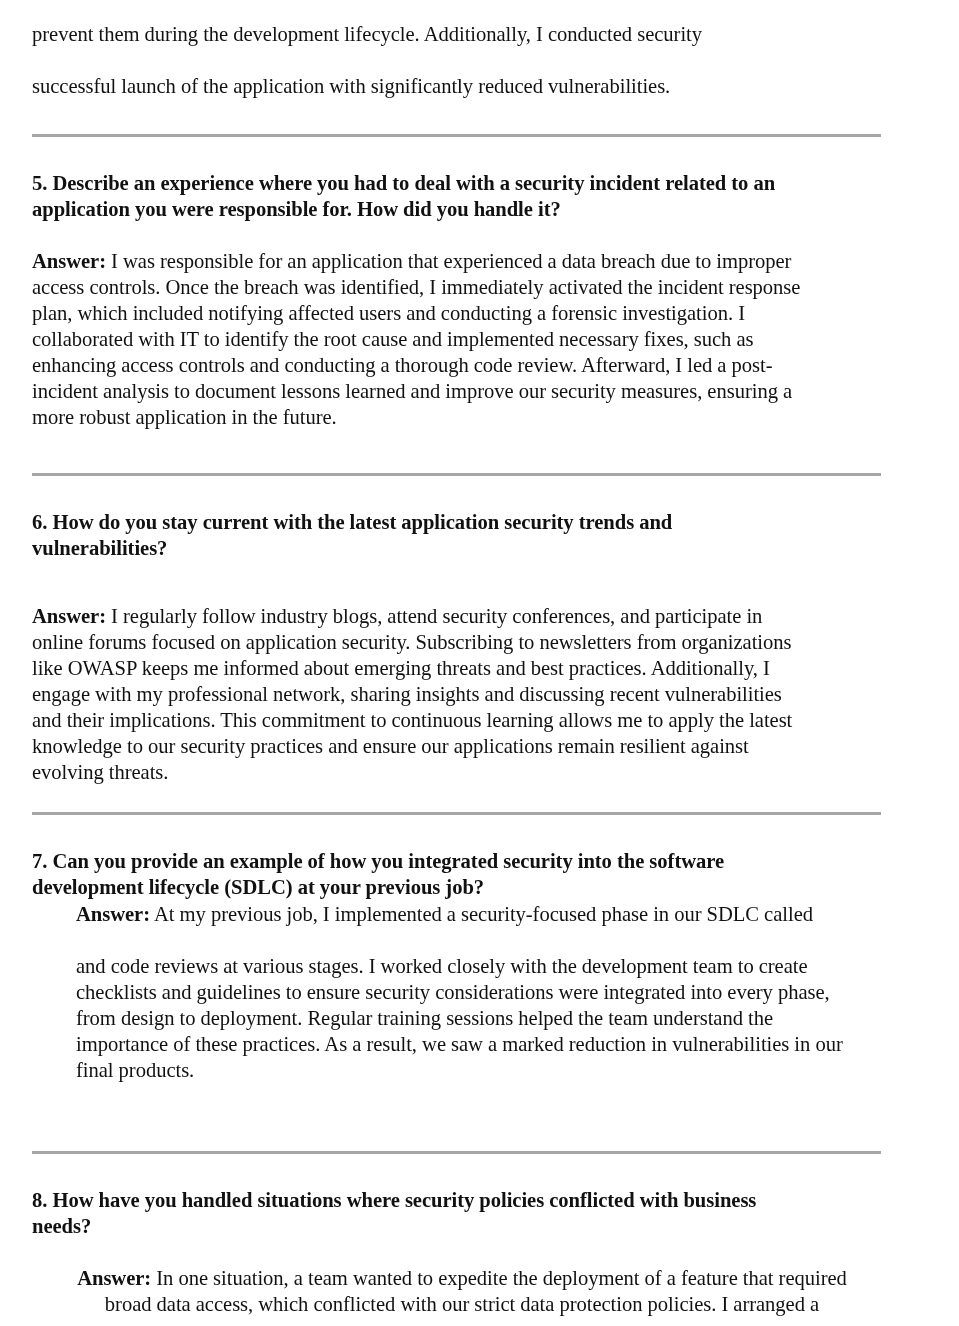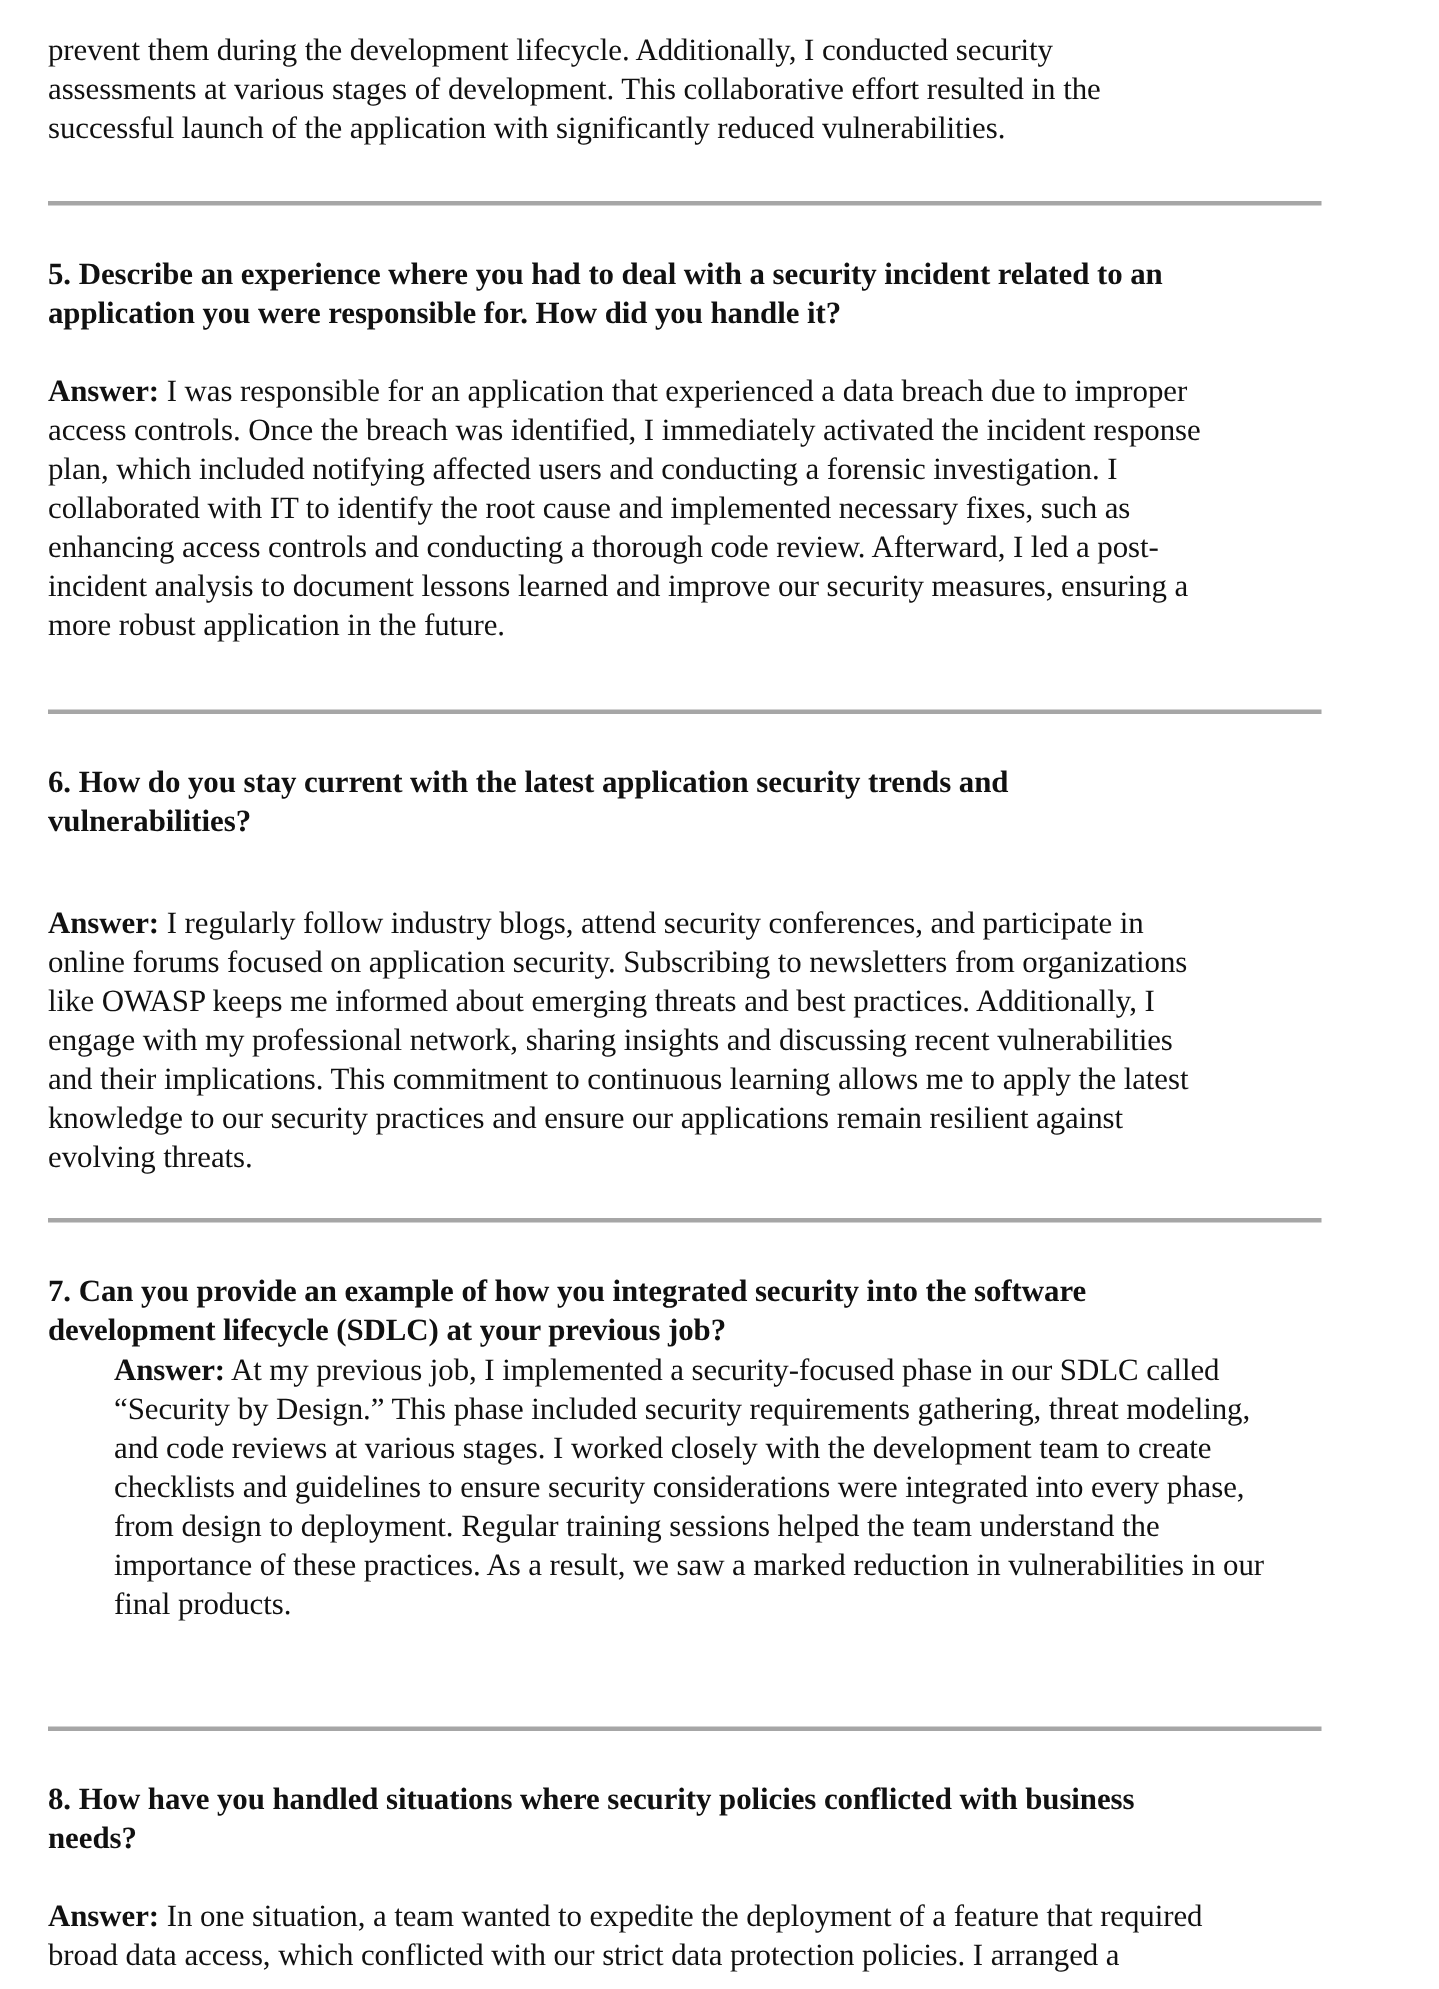--- a/index.html
+++ b/index.html
@@ -56,21 +56,21 @@
     font-weight: bold;
   }
 </style>
 </head>
 <body>
 
 <div class="page">
 
   <p class="para-top">
     <span>prevent them during the development lifecycle. Additionally, I conducted security</span><br>
-    <span>assessments at various stages of development. This collaborative effort resulted in the</span><br>
+    <br>
     <span>successful launch of the application with significantly reduced vulnerabilities.</span>
   </p>
 
   <div class="rule" style="top:134px;"></div>
 
   <p class="question" style="top:170px;">
     <span>5. Describe an experience where you had to deal with a security incident related to an</span><br>
     <span>application you were responsible for. How did you handle it?</span>
   </p>
   <p class="answer" style="top:248px;">
@@ -100,32 +100,32 @@
   </p>
 
   <div class="rule" style="top:812px;"></div>
 
   <p class="question" style="top:848px;">
     <span>7. Can you provide an example of how you integrated security into the software</span><br>
     <span>development lifecycle (SDLC) at your previous job?</span>
   </p>
   <p class="answer" style="top:901px;margin-left:44px;">
     <span class="label">Answer:</span><span> At my previous job, I implemented a security-focused phase in our SDLC called</span><br>
-    <span>“Security by Design.” This phase included security requirements gathering, threat modeling,</span><br>
+    <br>
     <span>and code reviews at various stages. I worked closely with the development team to create</span><br>
     <span>checklists and guidelines to ensure security considerations were integrated into every phase,</span><br>
     <span>from design to deployment. Regular training sessions helped the team understand the</span><br>
     <span>importance of these practices. As a result, we saw a marked reduction in vulnerabilities in our</span><br>
     <span>final products.</span>
   </p>
 
   <div class="rule" style="top:1151px;"></div>
 
   <p class="question" style="top:1187px;">
     <span>8. How have you handled situations where security policies conflicted with business</span><br>
     <span>needs?</span>
   </p>
-  <p class="answer" style="top:1265px;">
+  <p class="answer" style="top:1265px;text-align:center;">
     <span class="label">Answer:</span><span> In one situation, a team wanted to expedite the deployment of a feature that required</span><br>
     <span>broad data access, which conflicted with our strict data protection policies. I arranged a</span>
   </p>
 
 </div>
 
 </body></html>

